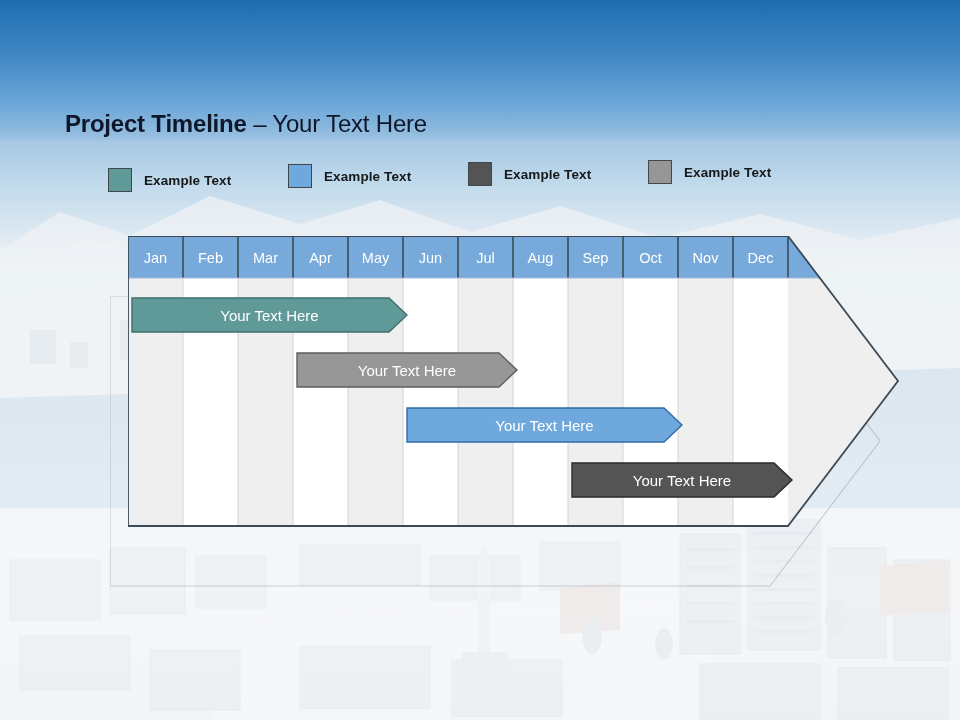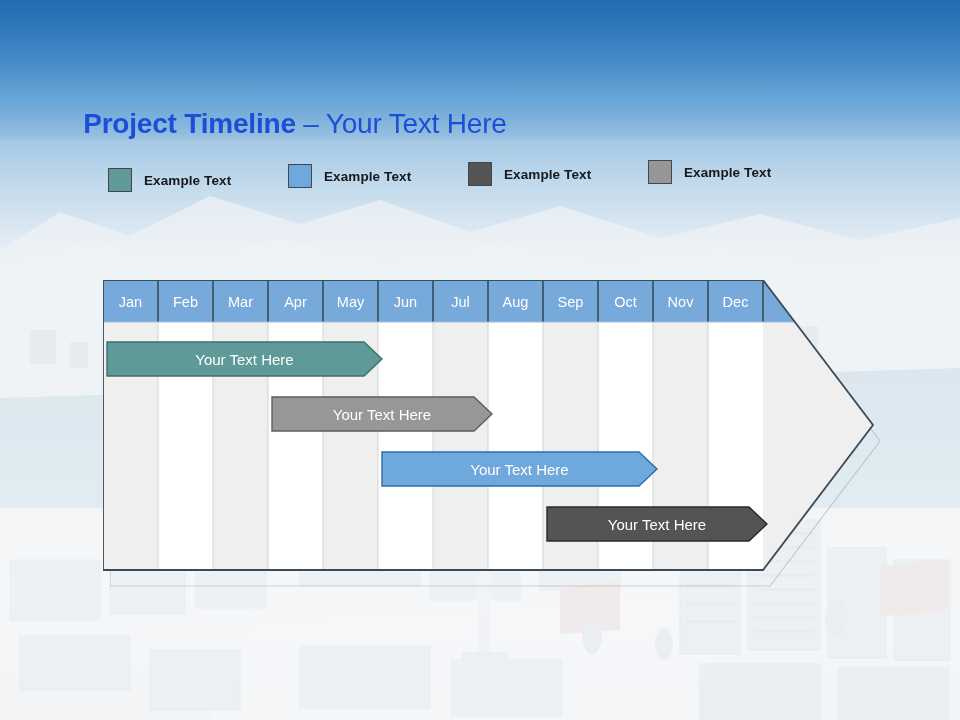--- a/index.html
+++ b/index.html
@@ -13,39 +13,39 @@
   
   #bg { position:absolute; inset:0; z-index:0; }
   #bg svg { display:block; width:960px; height:720px; }
 
   
   #title-band {
     position:absolute; left:0; top:0; width:960px; height:140px; z-index:2;
     background:linear-gradient(180deg,#1f6cb0 0%, #3f86c4 38%, #6aa6d8 72%, rgba(150,190,222,0.55) 100%);
   }
   #page-title {
-    position:absolute; left:68px; top:58px; z-index:3;
-    font-size:28px; color:#1d4ed8; white-space:pre;
+    position:absolute; left:52px; top:58px; z-index:3;
+    font-size:24px; color:#0f172a; white-space:pre;
     letter-spacing:-0.2px; line-height:44px;
   }
   #page-title .t-bold { font-weight:bold; }
   #page-title .t-light { font-weight:normal; }
 
   
   .legend-item { position:absolute; z-index:5; display:flex; align-items:center; }
   .legend-swatch {
     width:24px; height:24px; border:1px solid #40484d; flex:none;
   }
   .legend-label {
     margin-left:12px; font-size:13.5px; font-weight:bold; color:#17181a;
     white-space:nowrap; letter-spacing:0.1px;
   }
 
   
-  #chart { position:absolute; left:103px; top:236px; width:770px; height:292px; z-index:4;margin-top:44px; }
+  #chart { position:absolute; left:128px; top:236px; width:770px; height:292px; z-index:4; }
   #chart svg { position:absolute; left:0; top:0; display:block; }
 
   
   #ghost { position:absolute; left:110px; top:296px; width:770px; height:292px; z-index:1; opacity:0.30; }
   #ghost svg { display:block; }
 
   .month-label {
     font-family:"Liberation Sans", sans-serif;
     font-size:14.5px; fill:#ffffff; text-anchor:middle;
   }

